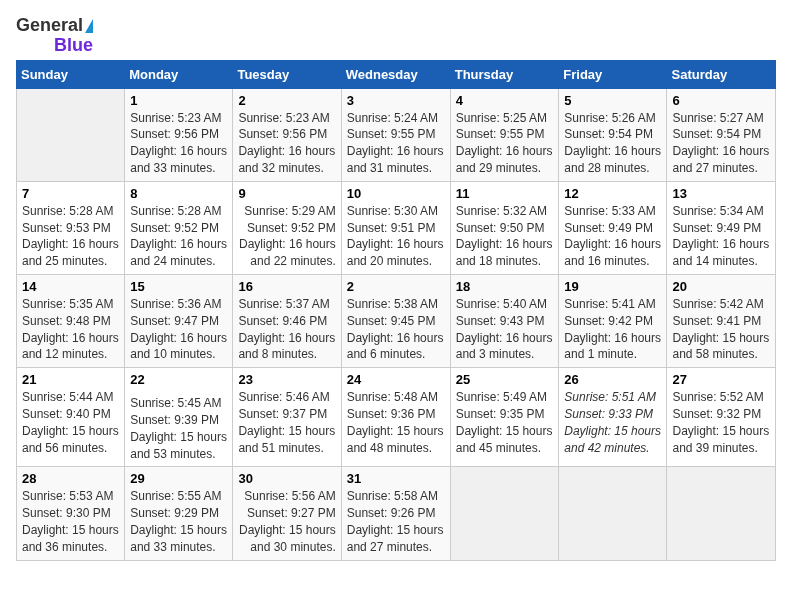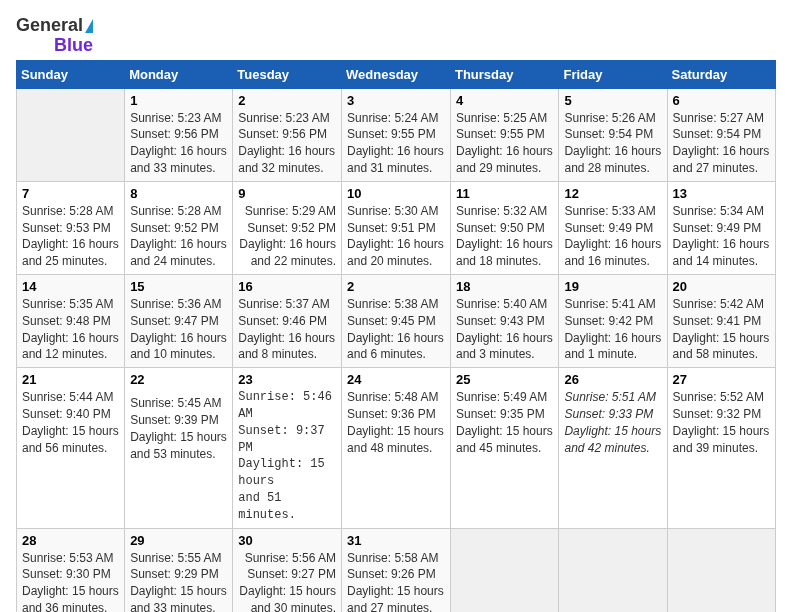--- a/index.html
+++ b/index.html
@@ -259,21 +259,21 @@
         </td>
         <td>
           <span class="day-num">22</span>
           <div class="day-info" style="white-space: pre-line; margin-top: 8px;">Sunrise: 5:45 AM
 Sunset: 9:39 PM
 Daylight: 15 hours
 and 53 minutes.</div>
         </td>
         <td>
           <span class="day-num">23</span>
-          <div class="day-info" style="white-space: pre-line; font-family: Liberation Mono, monospace;">Sunrise: 5:46 AM
+          <div class="day-info" style="white-space: pre-line;">Sunrise: 5:46 AM
 Sunset: 9:37 PM
 Daylight: 15 hours
 and 51 minutes.</div>
         </td>
         <td>
           <span class="day-num">24</span>
           <div class="day-info" style="white-space: pre-line;">Sunrise: 5:48 AM
 Sunset: 9:36 PM
 Daylight: 15 hours
 and 48 minutes.</div>

